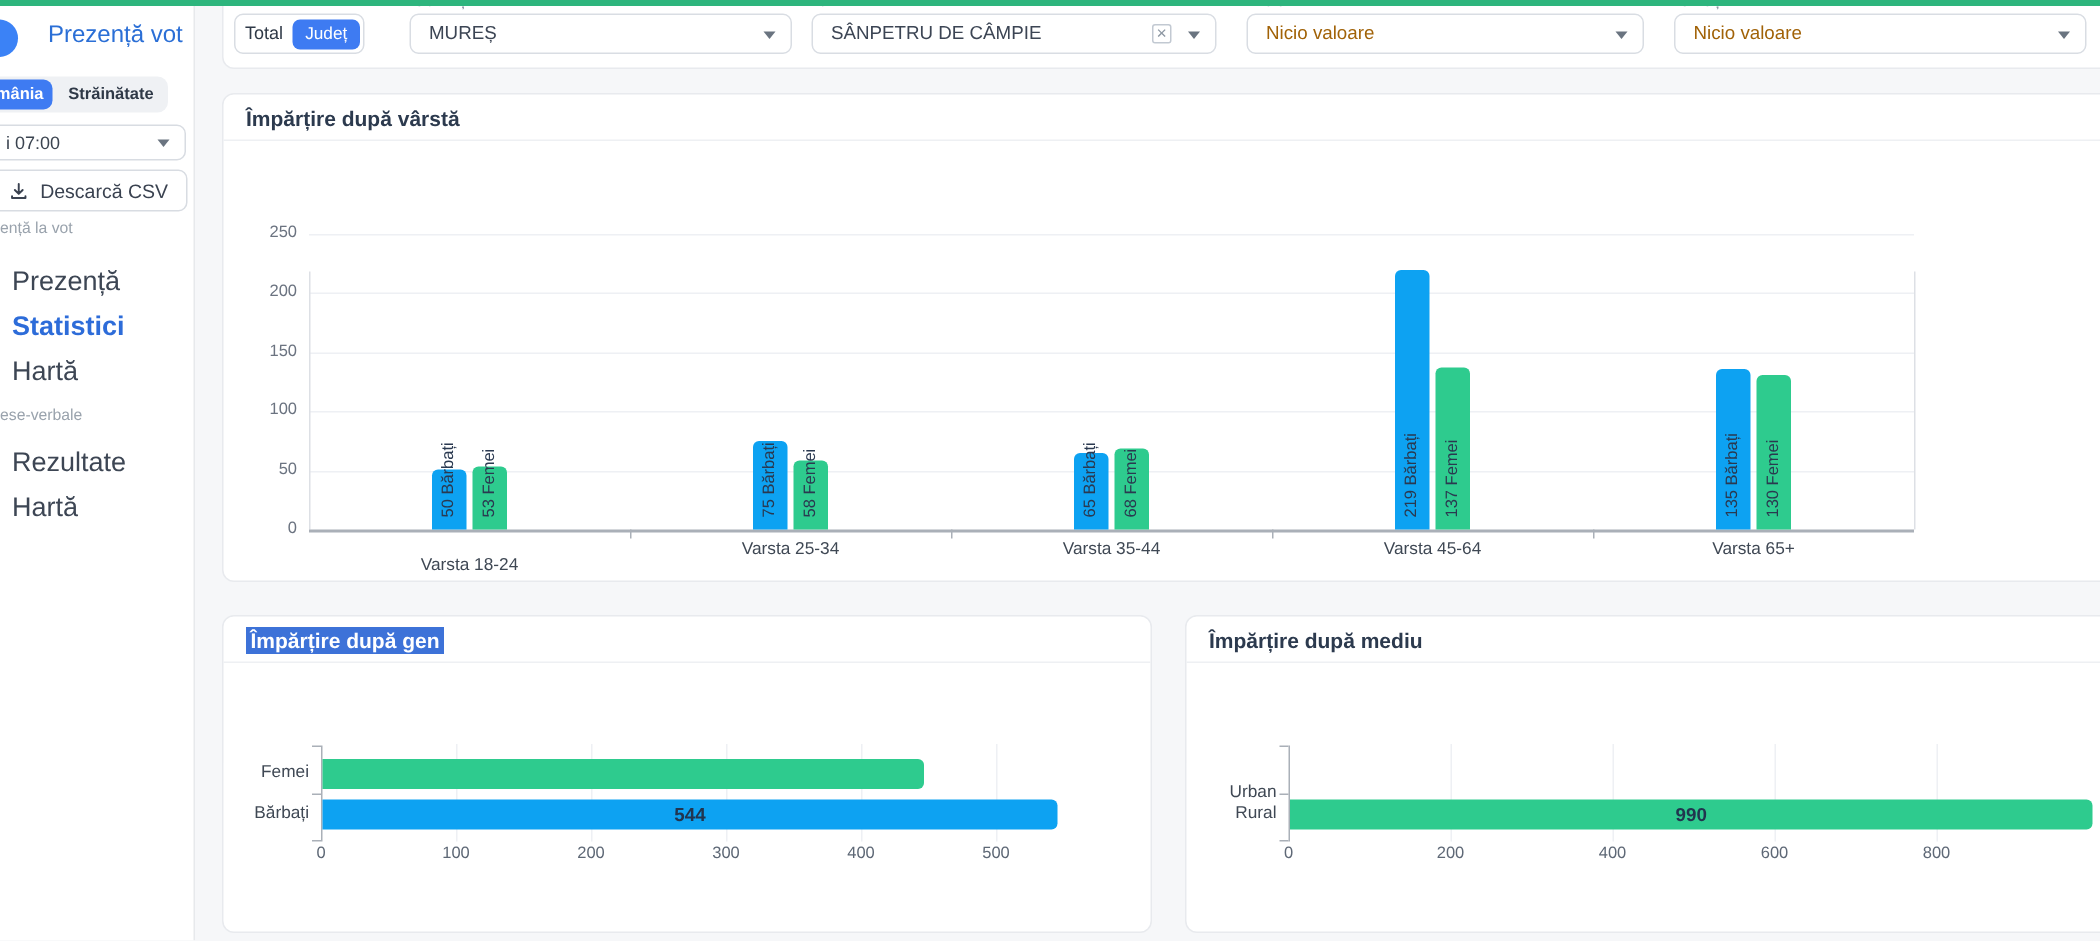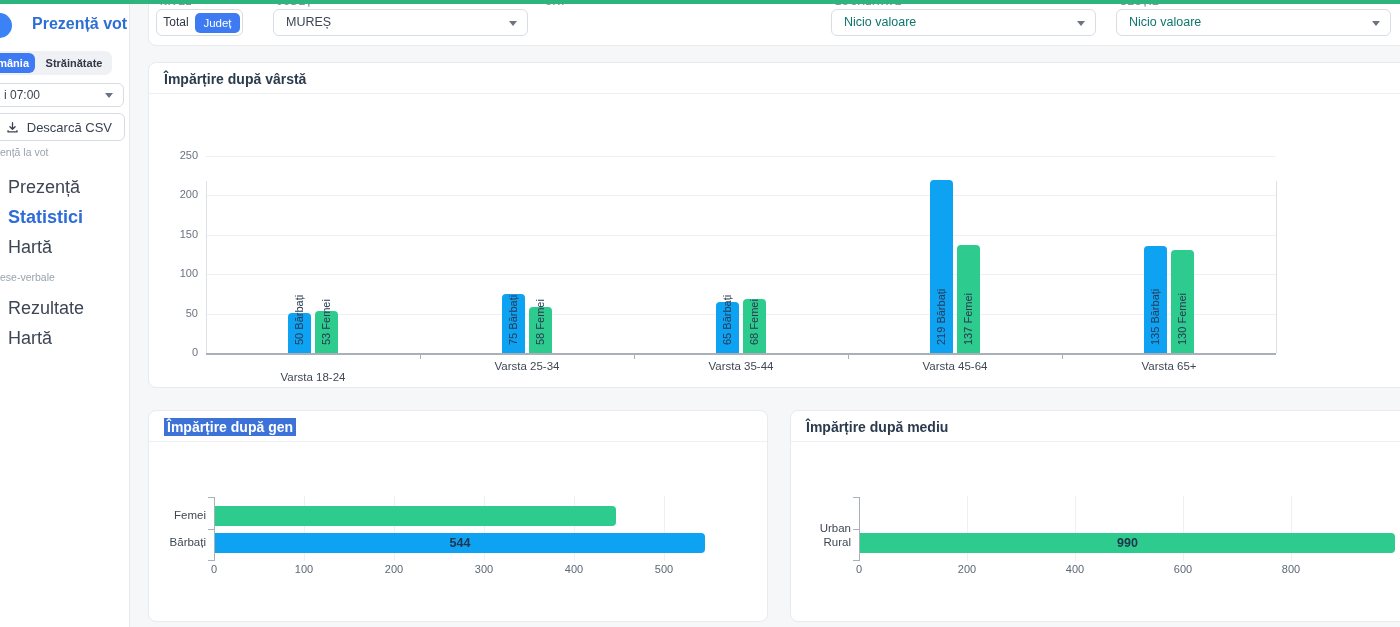--- a/index.html
+++ b/index.html
@@ -8,21 +8,21 @@
     position:relative;
     background:#f6f7f9;
     font-family:"Liberation Sans","DejaVu Sans",sans-serif;
     color:#3c4554;
   }
   .top-strip { position:absolute; left:0; top:0; width:1400px; height:4px; background:#2eb57d; z-index:50; }
 
   
   .sidebar { position:absolute; left:0; top:0; width:130px; height:627px; background:#fff; border-right:1px solid #e7e9ec; z-index:10; }
   .logo-frag { position:absolute; left:-13px; top:13px; width:25px; height:25px; border-radius:50%; background:#3b82f6; }
-  .sb-title { position:absolute; left:32px; top:15px; font-size:16px; font-weight:bold; color:#2b6fd6; white-space:nowrap; }
+  .sb-title { position:absolute; left:32px; top:15px; font-size:16px; font-weight:normal; color:#2b6fd6; white-space:nowrap; }
   .tab-group { position:absolute; left:-22px; top:51px; width:134px; height:24px; background:#eff1f4; border-radius:7px; }
   .tab-active { position:absolute; left:0; top:2px; width:57px; height:20px; background:#3e7bf2; border-radius:6px; color:#fff; font-size:11px; line-height:20px; text-align:right; padding-right:6px; font-weight:bold; }
   .tab-plain { position:absolute; left:60px; top:2px; width:72px; height:20px; color:#2f3947; font-size:11px; line-height:20px; text-align:center; font-weight:bold; }
   .sb-select { position:absolute; left:-30px; top:83px; width:154px; height:24px; background:#fff; border:1px solid #d8dce2; border-radius:6px; font-size:12px; line-height:22px; color:#3b4450; padding-left:33px; }
   .sb-select .caret { right:10px; }
   .sb-btn { position:absolute; left:-30px; top:113px; width:155px; height:28px; background:#fff; border:1px solid #d8dce2; border-radius:6px; font-size:13px; color:#3a4250; display:flex; align-items:center; justify-content:flex-end; gap:8px; padding-right:12px; }
   .sb-section { position:absolute; left:0; font-size:10.5px; color:#9aa3ad; white-space:nowrap; }
   .sb-item { position:absolute; left:8px; font-size:18px; color:#3d4654; white-space:nowrap; cursor:pointer; }
   .sb-item.active { color:#2d6cd9; font-weight:bold; }
 
@@ -30,21 +30,21 @@
   .card { position:absolute; background:#fff; border:1px solid #e8eaee; border-radius:8px; }
   .card-header { position:absolute; left:0; top:0; right:0; height:31px; border-bottom:1px solid #eef0f3; }
   .card-title { position:absolute; left:15px; top:8px; font-size:14px; font-weight:bold; color:#2c3a4e; white-space:nowrap; }
   .card-title .sel { background:#3d72d8; color:#fff; padding:1px 3px; }
 
   
   .filter-card { left:148px; top:-20px; width:1262px; height:66px; border-radius:8px; }
   .fgroup { position:absolute; top:0; height:66px; }
   .flabel { position:absolute; left:4px; top:15px; font-size:10px; letter-spacing:.5px; color:#8d97a3; font-weight:bold; white-space:nowrap; }
   .ffield { position:absolute; left:0; top:28px; width:100%; height:27px; background:#fff; border:1px solid #d9dde3; border-radius:6px; font-size:12.5px; line-height:25px; color:#3c4554; padding-left:12px; white-space:nowrap; overflow:hidden; }
-  .ffield.ph { color:#0f766e; }
+  .ffield.ph { color:#a16207; }
   .caret { position:absolute; top:50%; margin-top:-2px; width:0; height:0; border-left:4px solid transparent; border-right:4px solid transparent; border-top:5px solid #6a7480; }
   .ffield .caret { right:10px; }
   .clear-box { position:absolute; right:29px; top:6px; width:13px; height:13px; border:1px solid #c2c9d2; border-radius:2px; color:#8d97a3; font-size:9px; line-height:11px; text-align:center; }
   .toggle { position:absolute; left:0; top:28px; width:87px; height:27px; background:#fff; border:1px solid #d9dde3; border-radius:6px; }
   .tg-off { position:absolute; left:0; top:0; width:38px; height:25px; font-size:12px; line-height:25px; text-align:center; color:#2f3947; }
   .tg-on { position:absolute; left:38px; top:3px; width:45px; height:20px; background:#3e7bf2; border-radius:5px; color:#fff; font-size:11.5px; line-height:20px; text-align:center; }
 
   .age-card { left:148px; top:62px; width:1262px; height:326px; }
   .gen-card { left:148px; top:410px; width:620px; height:212px; }
   .mediu-card { left:790px; top:410px; width:622px; height:212px; }
@@ -117,20 +117,25 @@
   <div class="fgroup" style="left:124px; width:255px;">
     <div class="flabel">JUDEȚ</div>
     <div class="ffield">
       <span>MUREȘ</span>
       <span class="caret"></span>
     </div>
   </div>
 
   <div class="fgroup" style="left:392px; width:270px;">
     <div class="flabel">UAT</div>
+    <div class="ffield">
+      <span>SÂNPETRU DE CÂMPIE</span>
+      <span class="clear-box">✕</span>
+      <span class="caret"></span>
+    </div>
   </div>
 
   <div class="fgroup" style="left:682px; width:265px;">
     <div class="flabel">LOCALITATE</div>
     <div class="ffield ph">
       <span>Nicio valoare</span>
       <span class="caret"></span>
     </div>
   </div>
 

